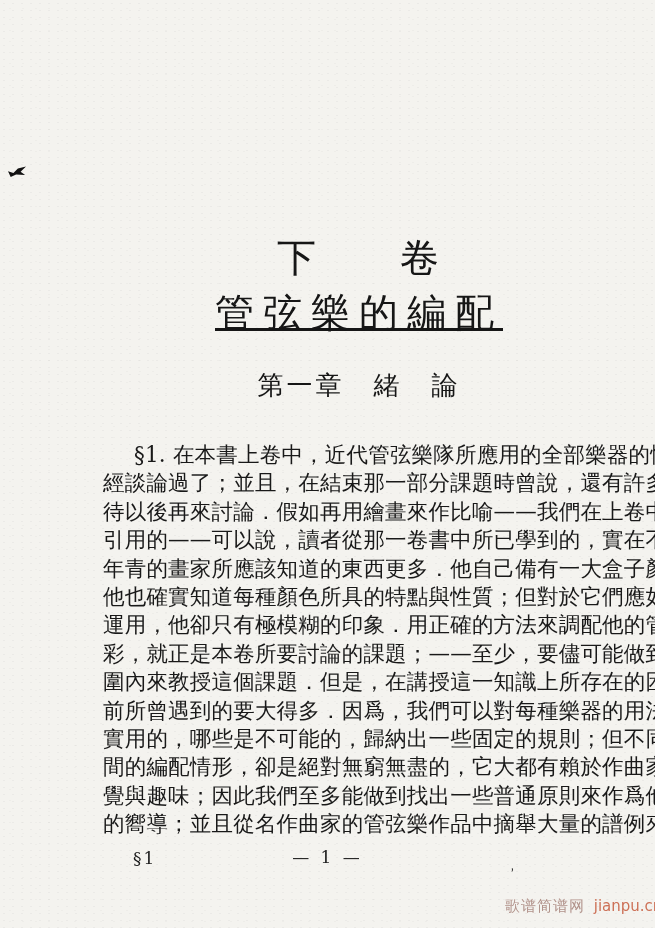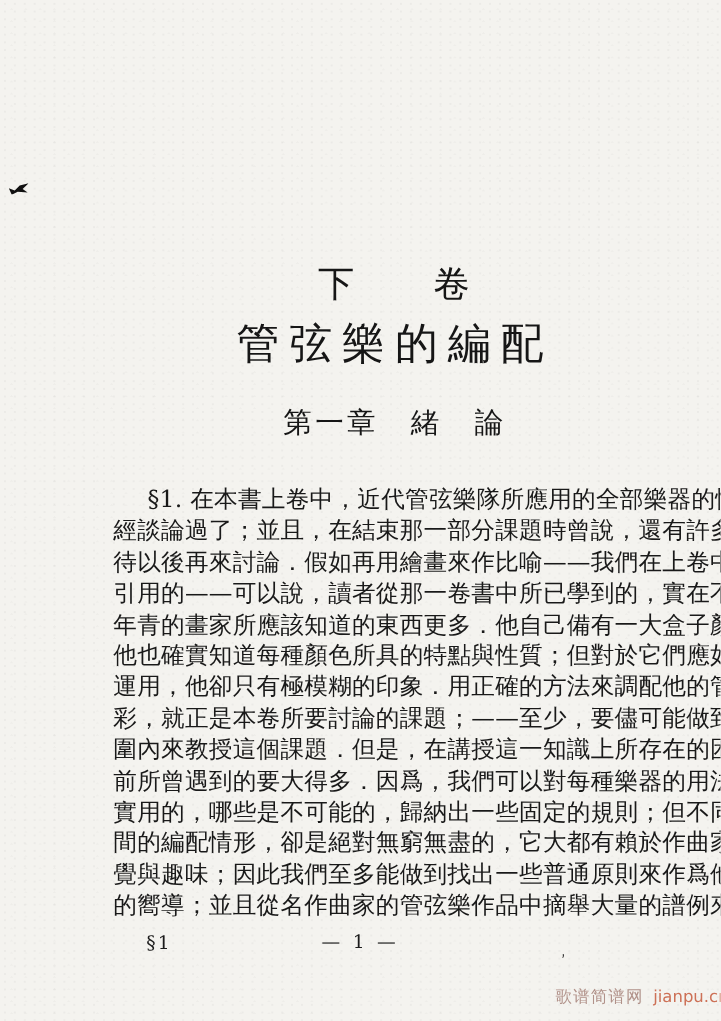--- a/index.html
+++ b/index.html
@@ -33,31 +33,32 @@
 
   .titles {
     position: absolute;
     left: 103px;
     width: 512px;
     text-align: center;
     color: #161616;
   }
   .volume-title {
     top: 234px;
-    font-size: 33px;
+    font-size: 39px;
     line-height: 48px;
     letter-spacing: 2px;
     white-space: pre;
   }
   .book-title {
     top: 288px;
     font-size: 39px;
     line-height: 50px;
     letter-spacing: 9px;
     white-space: pre;
+    text-decoration: underline;
   }
   .chapter-heading {
     top: 368px;
     font-size: 26px;
     line-height: 34px;
     letter-spacing: 3px;
     white-space: pre;
   }
 
   .body-text {

